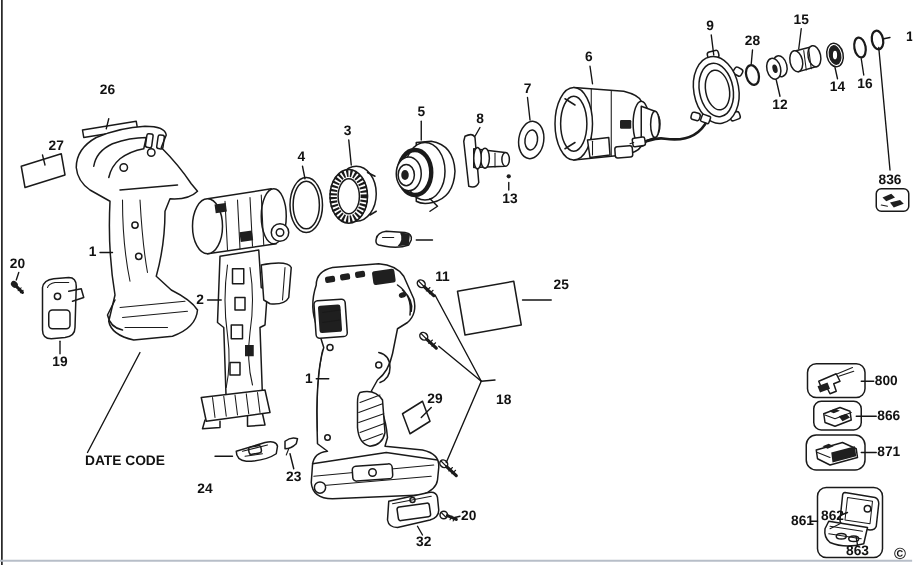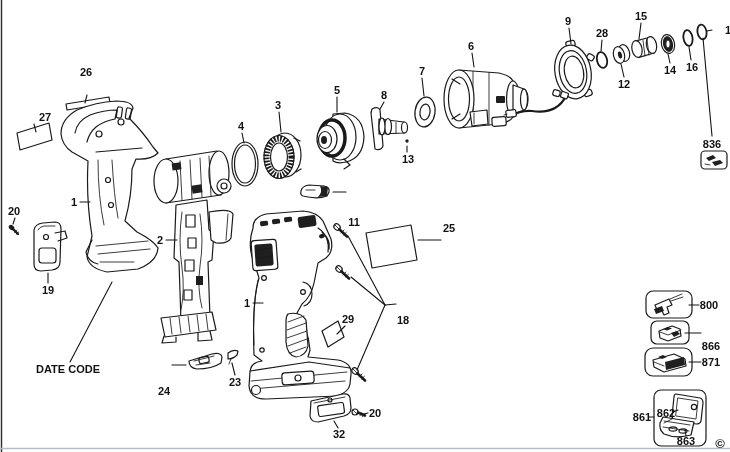--- a/index.html
+++ b/index.html
@@ -393,22 +393,22 @@
       <div class="callout" style="left: 354px; top: 192px; margin-top: 30px;">11</div>
       <div class="callout" style="left: 247px; top: 303px;">1</div>
       <div class="callout" style="left: 164px; top: 365px; margin-top: 26px;">24</div>
       <div class="callout" style="left: 235px; top: 382px;">23</div>
       <div class="callout" style="left: 348px; top: 319px;">29</div>
       <div class="callout" style="left: 403px; top: 320px;">18</div>
       <div class="callout" style="left: 449px; top: 228px;">25</div>
       <div class="callout" style="left: 339px; top: 434px;">32</div>
       <div class="callout" style="left: 375px; top: 413px;">20</div>
       <div class="callout" style="left: 709px; top: 305px;">800</div>
-      <div class="callout" style="left: 711px; top: 346px;">866</div>
+      <div class="callout" style="left: 711px; top: 333px;">866</div>
       <div class="callout" style="left: 711px; top: 362px;">871</div>
       <div class="callout" style="left: 642px; top: 417px;">861</div>
       <div class="callout" style="left: 666px; top: 413px;">862</div>
       <div class="callout" style="left: 686px; top: 441px;">863</div>
-      <div class="callout" style="left: 52px; top: 369px; padding-left: 32px;">DATE CODE</div>
+      <div class="callout" style="left: 84px; top: 369px; padding-left: 32px;">DATE CODE</div>
       <div class="callout large" style="left: 720px; top: 443px;">©</div>
     </div>
 
 </div>
 
 </body></html>

